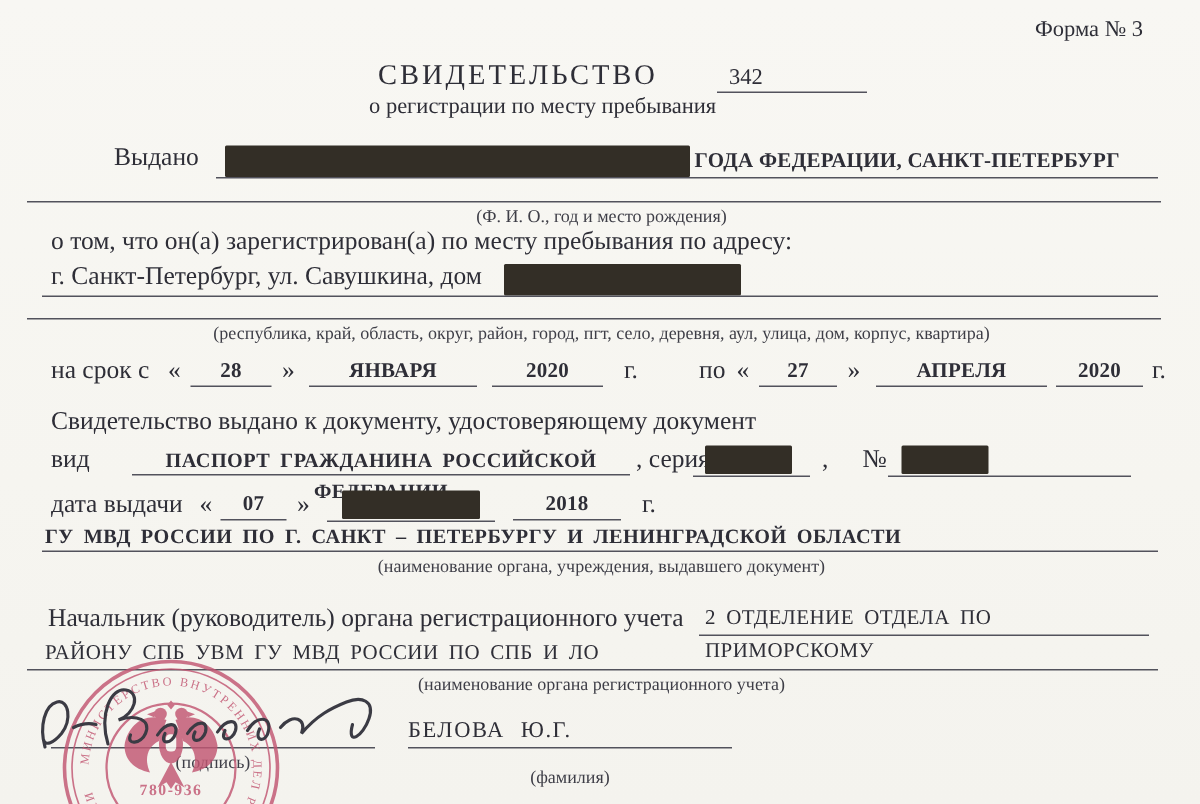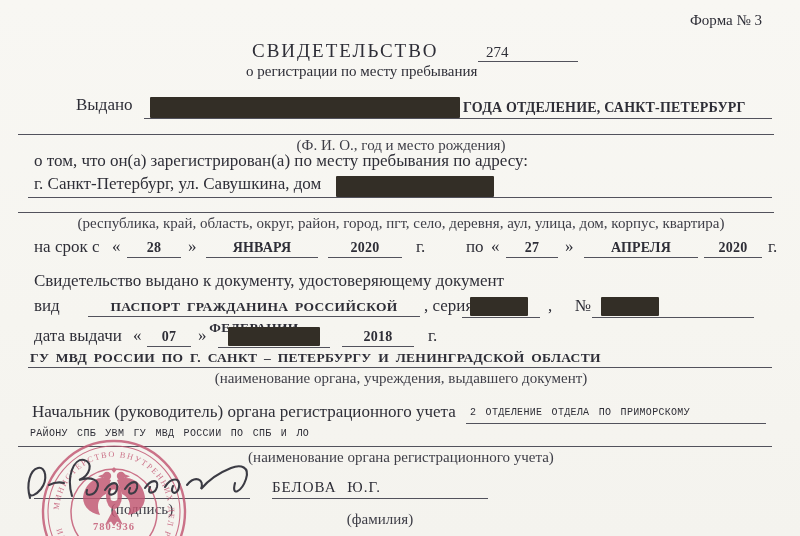--- a/index.html
+++ b/index.html
@@ -6,45 +6,45 @@
   html,body { width:800px; height:536px; }
   body {
     position:relative;
     overflow:hidden;
     background:linear-gradient(180deg,#f8f7f3 0%,#f6f5f0 60%,#f4f3ee 100%);
     font-family:"Liberation Serif","DejaVu Serif",serif;
     color:#2e2e37;
   }
   .t { position:absolute; white-space:nowrap; }
   .body-text { font-size:17px; }
-  .caption { font-size:15px; color:#3e3e47; text-align:center; }
+  .caption { font-size:12px; color:#3e3e47; text-align:center; }
   .rule { position:absolute; height:0; border-top:1.4px solid #52525c; }
   .redact { position:absolute; background:#332e26; border-radius:1px; }
   .cell {
     position:absolute; height:21px; line-height:21px;
     border-bottom:1.4px solid #52525c; text-align:center;
   }
   .filled { font-weight:bold; font-size:14px; letter-spacing:.2px; }
-  .caps-typed { font-size:10px; letter-spacing:.3px; word-spacing:3px;font-family:Liberation Mono, monospace; }
+  .caps-typed { font-size:14px; letter-spacing:.3px; word-spacing:3px; }
   .caps-bold { font-weight:bold; font-size:13.5px; letter-spacing:.3px; word-spacing:3px; }
   .title { font-size:19px; letter-spacing:2px; }
   svg.stamp { position:absolute; left:38px; top:436px; opacity:.82; z-index:5; }
   svg.signature { position:absolute; left:22px; top:452px; z-index:6; }
 </style>
 </head>
 <body>
 
 <div class="t" style="top:12px; right:38px; font-size:15px;">Форма № 3</div>
 <div class="t title" style="left:252px; top:40px;">СВИДЕТЕЛЬСТВО</div>
-<div class="t" style="left:478px; top:44px; width:100px; font-size:15px; border-bottom:1.4px solid #52525c; padding-left:8px; white-space:nowrap;">274</div>
+<div class="t" style="left:478px; top:44px; width:100px; font-size:15px; border-bottom:1.4px solid #52525c; padding-left:8px; white-space:nowrap;">342</div>
 <div class="t body-text" style="left:246px; top:63px; font-size:15px;">о регистрации по месту пребывания</div>
 
 <div class="t body-text" style="left:76px; top:95px;">Выдано</div>
 <div class="redact" style="left:150px; top:97px; width:310px; height:21px;"></div>
-<div class="t filled" style="left:463px; top:100px;">ГОДА ОТДЕЛЕНИЕ, САНКТ-ПЕТЕРБУРГ</div>
+<div class="t filled" style="left:463px; top:100px;">ГОДА ФЕДЕРАЦИИ, САНКТ-ПЕТЕРБУРГ</div>
 <div class="rule" style="left:144px; top:118px; width:628px;"></div>
 <div class="rule" style="left:18px; top:134px; width:756px;"></div>
 <div class="t caption" style="left:30px; top:137px; width:742px;">(Ф. И. О., год и место рождения)</div>
 
 <div class="t body-text" style="left:34px; top:151px;">о том, что он(а) зарегистрирован(а) по месту пребывания по адресу:</div>
 <div class="t body-text" style="left:34px; top:174px;font-family:Liberation Serif, serif;">г. Санкт-Петербург, ул. Савушкина, дом</div>
 <div class="redact" style="left:336px; top:176px; width:158px; height:21px;"></div>
 <div class="rule" style="left:28px; top:197px; width:744px;"></div>
 <div class="rule" style="left:18px; top:212px; width:756px;"></div>
 <div class="t caption" style="left:30px; top:215px; width:742px;">(республика, край, область, округ, район, город, пгт, село, деревня, аул, улица, дом, корпус, квартира)</div>

